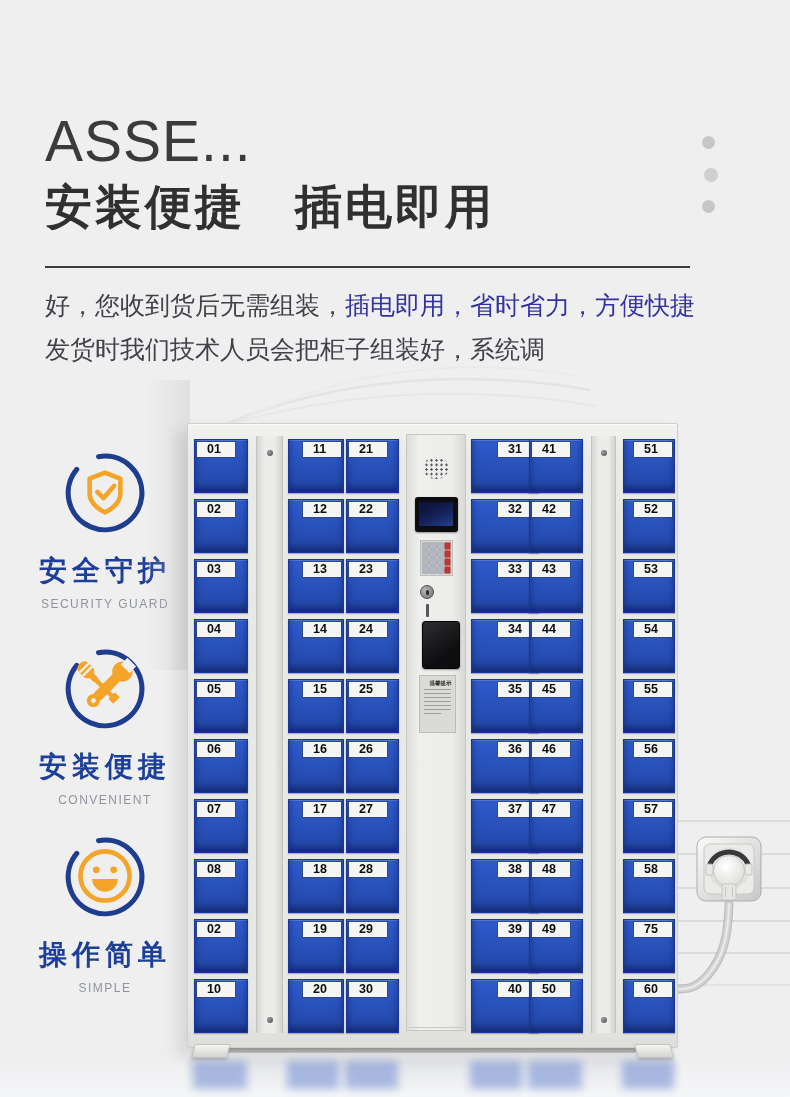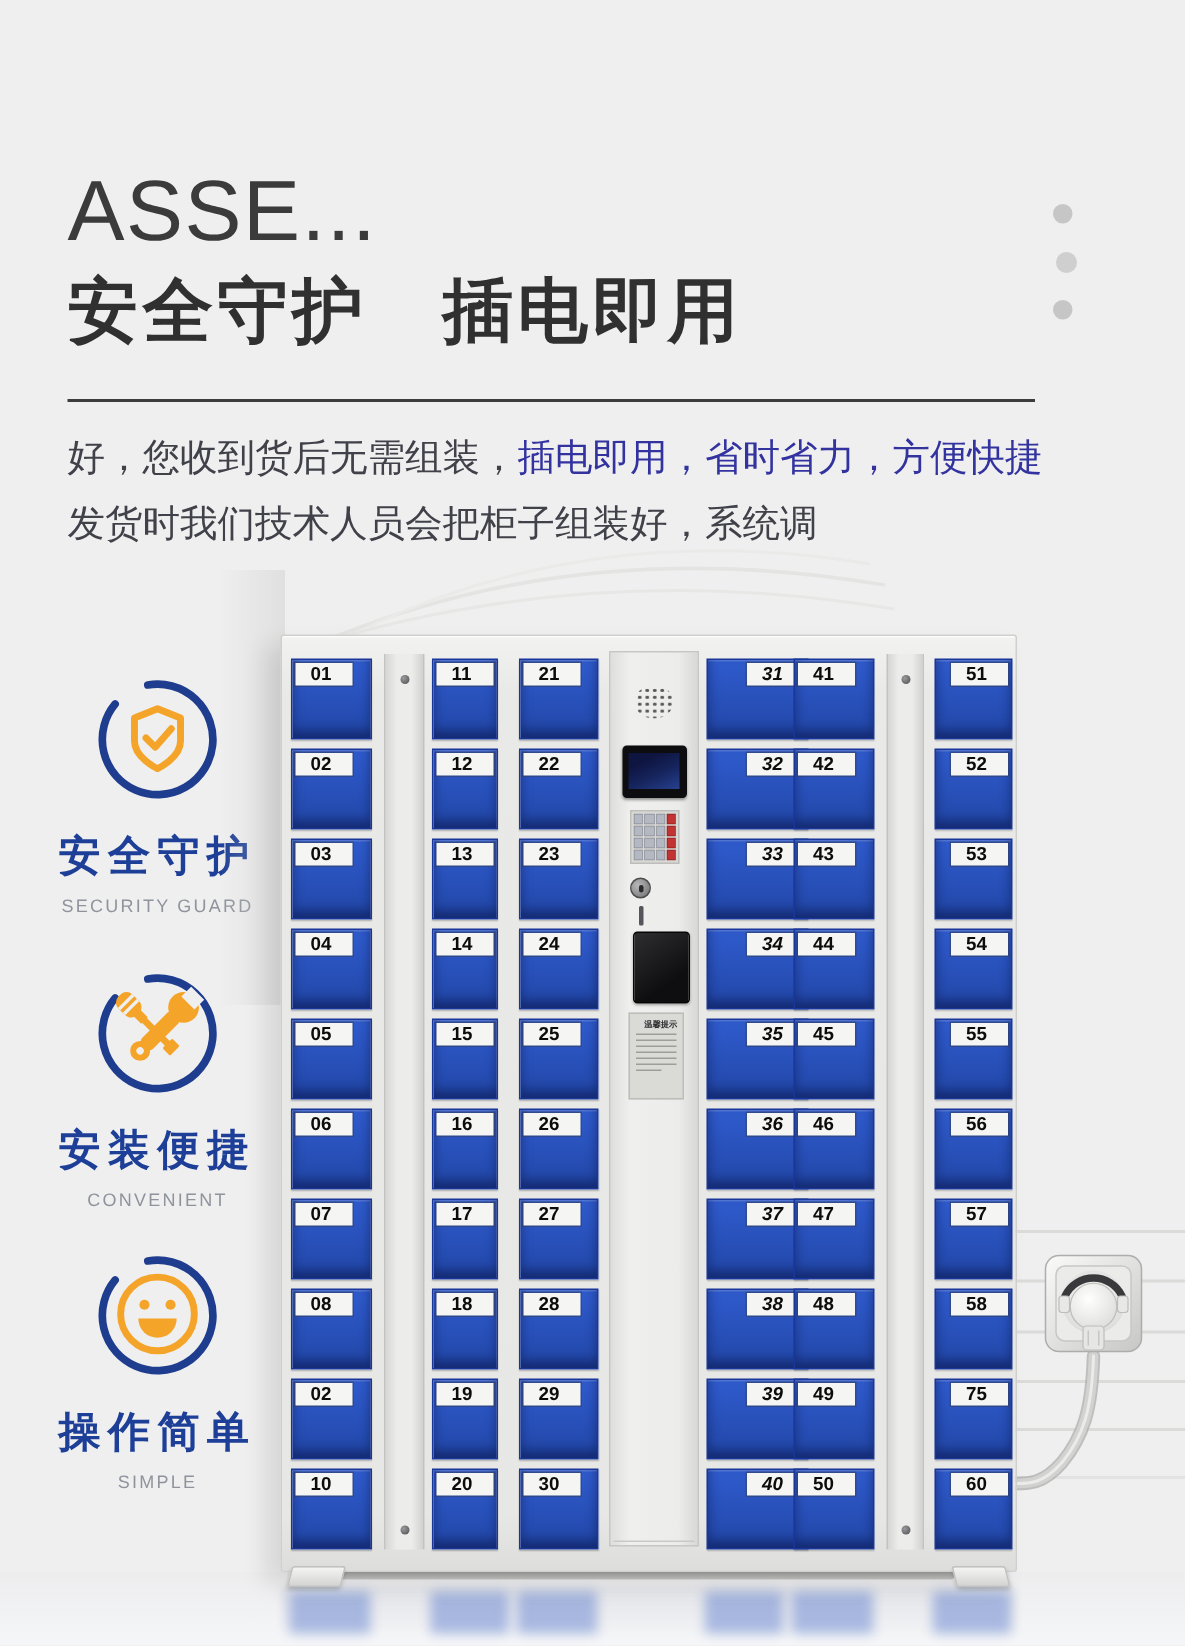--- a/index.html
+++ b/index.html
@@ -35,23 +35,23 @@
   .wall-shadow{left:146px;top:380px;width:44px;height:290px;z-index:0;
     background:linear-gradient(90deg,rgba(239,239,240,0),rgba(205,205,204,.45));}
 
   
   .cabinet{left:187px;top:423px;width:489px;height:623px;z-index:2;
     background:linear-gradient(180deg,#f2f2f0,#e9e9e7 6%,#e7e7e5 94%,#dddddb);
     border:1px solid #cfcfcd;border-radius:2px;
     box-shadow:-10px 8px 16px rgba(0,0,0,.10), inset 0 1px 0 #fbfbf9;}
   .col{position:absolute;top:15px;}
   .col-1{left:6px;width:54px;}
-  .col-2{left:100px;width:44px;}
+  .col-2{left:100px;width:56px;}
   .col-3{left:158px;width:53px;}
-  .col-4{left:283px;width:68px;font-style:italic;}
+  .col-4{left:283px;width:68px;}
   .col-5{left:341px;width:54px;}
   .col-6{left:435px;width:52px;}
   .door{position:relative;height:54px;margin-bottom:6px;
     background:linear-gradient(180deg,#2f5bcd,#2850b8 55%,#2146a6);
     border:1px solid #19379a;box-sizing:border-box;
     box-shadow:inset 0 -5px 7px rgba(8,16,64,.5), inset 0 1px 0 rgba(255,255,255,.18), 0 1px 1px rgba(0,0,0,.25);}
   .door .chip{position:absolute;top:2px;min-width:18px;padding:0 10px;height:15px;
     background:#f5f5f3;color:#0c0c0c;font-size:12.5px;font-weight:700;line-height:15px;text-align:left;
     box-shadow:0 0 0 1px rgba(55,55,55,.4);}
   .side-left .chip{left:2px;}
@@ -116,21 +116,21 @@
   .refl.r5{left:528px;width:54px;}
   .refl.r6{left:622px;width:52px;}
 
   
   .socket{left:660px;top:828px;z-index:1;}
 </style>
 </head>
 <body>
 
 <div class="abs title-en">ASSE...</div>
-<div class="abs title-zh">安全守护　插电即用</div>
+<div class="abs title-zh">安装便捷　插电即用</div>
 <div class="abs deco-dot dot1"></div>
 <div class="abs deco-dot dot2"></div>
 <div class="abs deco-dot dot3"></div>
 <div class="abs divider"></div>
 
 <div class="abs desc">
   <div><span class="seg-dark">好，您收到货后无需组装，</span><span class="seg-blue">插电即用，省时省力，方便快捷</span></div>
   <div><span class="seg-dark">发货时我们技术人员会把柜子组装好，系统调</span></div>
 </div>
 

